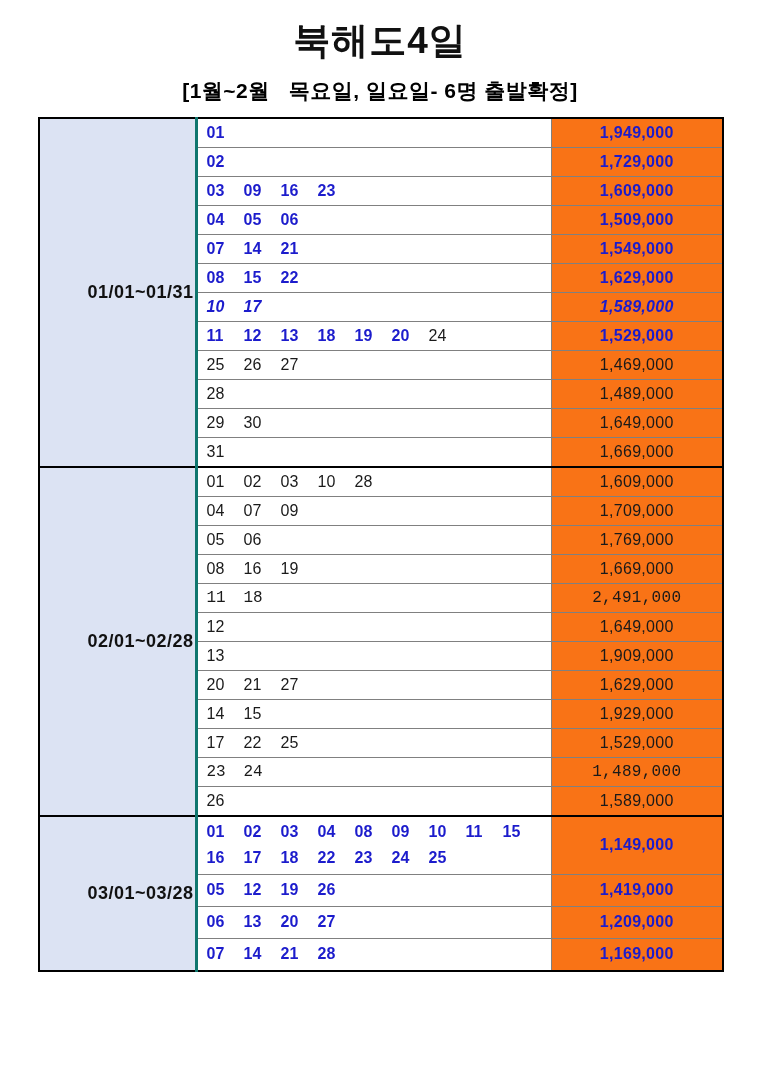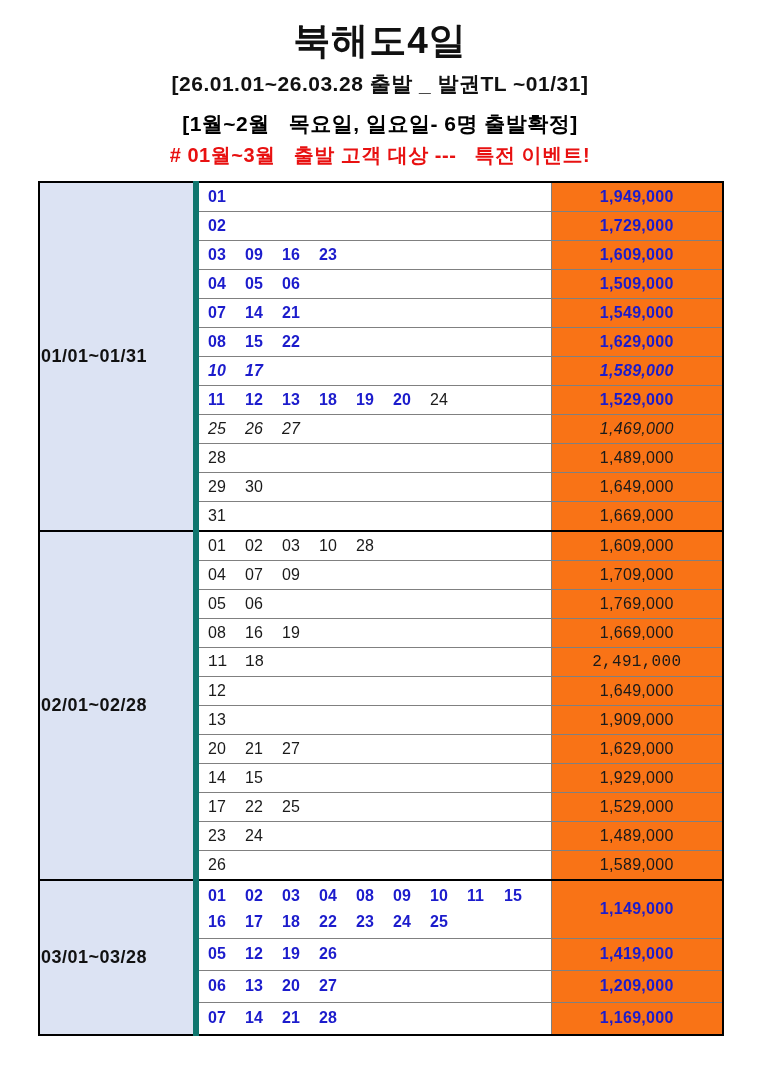--- a/index.html
+++ b/index.html
@@ -23,45 +23,43 @@
     font-size:20px;font-weight:bold;color:#e81111;margin-top:5px;line-height:26px;letter-spacing:0.5px;
   }
   table.price-table{
     border-collapse:collapse;table-layout:fixed;
     margin:13px 0 0 38px;width:684px;
     border:2px solid #000000;
   }
   td{border:1px solid #808080;overflow:hidden;}
   tr.section-start td{border-top:2px solid #000000;}
   .label-cell{
-    background:#dce3f3;border-right:6px solid #0f766e;
-    text-align:left;vertical-align:middle;
+    background:#dce3f3;border-right:3px solid #0f766e;
+    text-align:right;vertical-align:middle;
     font-weight:bold;font-size:18px;color:#111111;letter-spacing:0.5px;
   }
   .dates-cell{
     background:#ffffff;padding:1px 2px 1px 9px;vertical-align:middle;line-height:26px;margin-left:34px;
   }
   .price-cell{
     background:#f97316;text-align:center;vertical-align:middle;font-size:16px;letter-spacing:0.3px;
   }
   .date-token{
     display:inline-block;width:26px;margin-right:11px;font-size:16px;
   }
   .t-blue{color:#1c1ccc;font-weight:bold;}
   .t-black{color:#1a1a1a;font-weight:normal;}
 </style>
 </head>
 <body>
 
 <div class="page">
   <div class="header">
     <div class="title">북해도4일</div>
-    <div class="subtitle">[26.01.01~26.03.28 출발 _ 발권TL ~01/31]</div>
     <div class="notice-blue">[1월~2월   목요일, 일요일- 6명 출발확정]</div>
-    <div class="notice-red"># 01월~3월   출발 고객 대상 ---   특전 이벤트!</div>
   </div>
 
   <table class="price-table">
     <colgroup>
       <col style="width:157px">
       <col style="width:355px">
       <col style="width:172px">
     </colgroup>
     <tbody id="table-body">
         <tr class="section-start" style="height: 27.5px;">
@@ -90,21 +88,21 @@
           <td class="price-cell t-blue">1,629,000</td>
         </tr>
         <tr style="height: 27.5px; font-style: italic;">
           <td class="dates-cell"><span class="date-token t-blue">10</span><span class="date-token t-blue">17</span></td>
           <td class="price-cell t-blue">1,589,000</td>
         </tr>
         <tr style="height: 27.5px;">
           <td class="dates-cell"><span class="date-token t-blue">11</span><span class="date-token t-blue">12</span><span class="date-token t-blue">13</span><span class="date-token t-blue">18</span><span class="date-token t-blue">19</span><span class="date-token t-blue">20</span><span class="date-token t-black">24</span></td>
           <td class="price-cell t-blue">1,529,000</td>
         </tr>
-        <tr style="height: 27.5px; font-style: italic;">
+        <tr style="height: 27.5px;">
           <td class="dates-cell"><span class="date-token t-black">25</span><span class="date-token t-black">26</span><span class="date-token t-black">27</span></td>
           <td class="price-cell t-black">1,469,000</td>
         </tr>
         <tr style="height: 27.5px;">
           <td class="dates-cell"><span class="date-token t-black">28</span></td>
           <td class="price-cell t-black">1,489,000</td>
         </tr>
         <tr style="height: 27.5px;">
           <td class="dates-cell"><span class="date-token t-black">29</span><span class="date-token t-black">30</span></td>
           <td class="price-cell t-black">1,649,000</td>
@@ -147,21 +145,21 @@
           <td class="price-cell t-black">1,629,000</td>
         </tr>
         <tr style="height: 27.5px;">
           <td class="dates-cell"><span class="date-token t-black">14</span><span class="date-token t-black">15</span></td>
           <td class="price-cell t-black">1,929,000</td>
         </tr>
         <tr style="height: 27.5px;">
           <td class="dates-cell"><span class="date-token t-black">17</span><span class="date-token t-black">22</span><span class="date-token t-black">25</span></td>
           <td class="price-cell t-black">1,529,000</td>
         </tr>
-        <tr style="height: 27.5px;">
+        <tr style="height: 27.5px; font-family: Liberation Mono, monospace;">
           <td class="dates-cell"><span class="date-token t-black">23</span><span class="date-token t-black">24</span></td>
           <td class="price-cell t-black">1,489,000</td>
         </tr>
         <tr style="height: 27.5px;">
           <td class="dates-cell"><span class="date-token t-black">26</span></td>
           <td class="price-cell t-black">1,589,000</td>
         </tr>
         <tr class="section-start" style="height: 58px;">
           <td class="label-cell" rowspan="4">03/01~03/28</td>
           <td class="dates-cell"><span class="date-token t-blue">01</span><span class="date-token t-blue">02</span><span class="date-token t-blue">03</span><span class="date-token t-blue">04</span><span class="date-token t-blue">08</span><span class="date-token t-blue">09</span><span class="date-token t-blue">10</span><span class="date-token t-blue">11</span><span class="date-token t-blue">15</span><span class="date-token t-blue">16</span><span class="date-token t-blue">17</span><span class="date-token t-blue">18</span><span class="date-token t-blue">22</span><span class="date-token t-blue">23</span><span class="date-token t-blue">24</span><span class="date-token t-blue">25</span></td>

